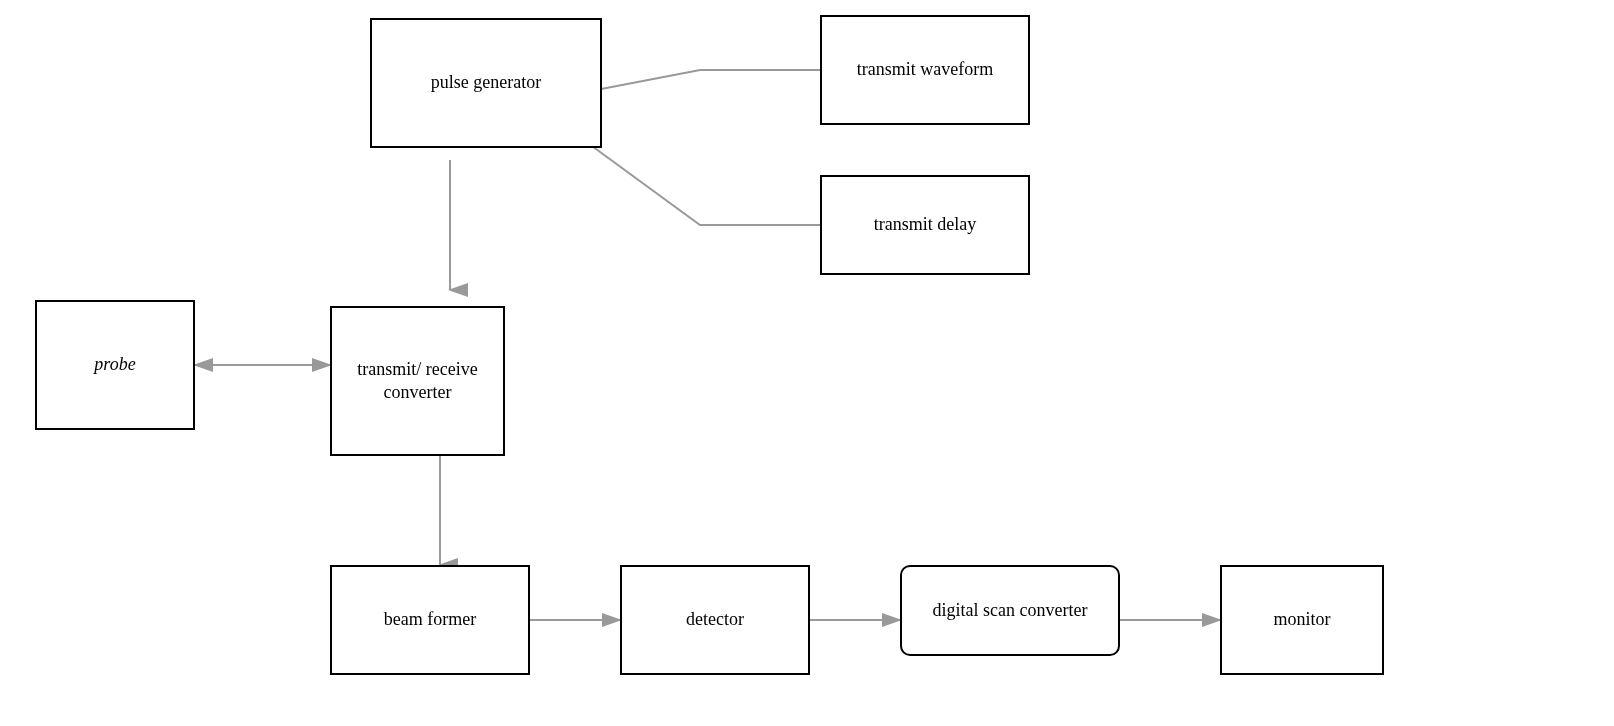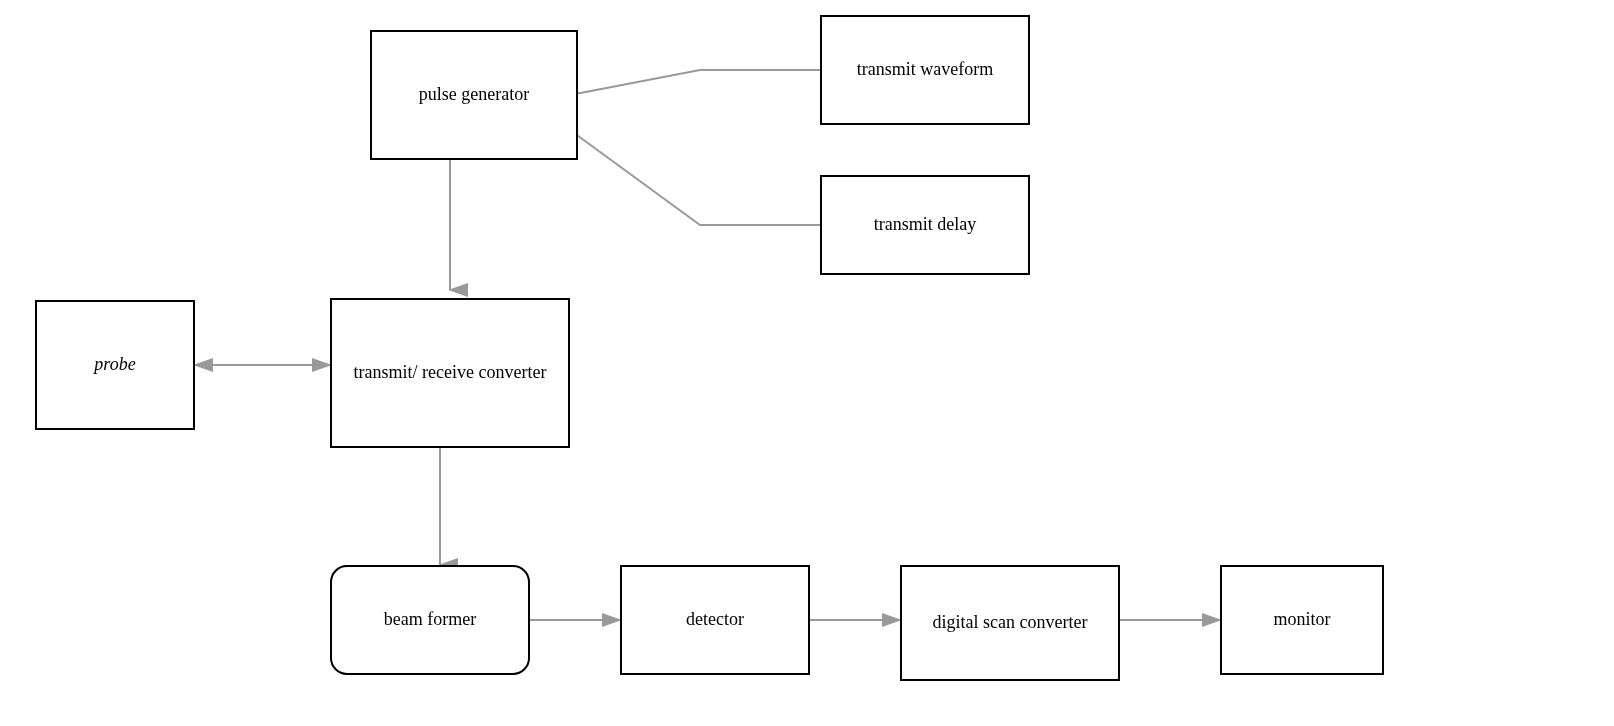--- a/index.html
+++ b/index.html
@@ -73,55 +73,55 @@
 
     <path d="M440,440 L440,565" class="arrow-line" marker-end="url(#arrowhead-down)"></path>
 
     <line x1="530" y1="620" x2="620" y2="620" class="arrow-line" marker-end="url(#arrowhead-right)"></line>
 
     <line x1="810" y1="620" x2="900" y2="620" class="arrow-line" marker-end="url(#arrowhead-right)"></line>
 
     <line x1="1120" y1="620" x2="1220" y2="620" class="arrow-line" marker-end="url(#arrowhead-right)"></line>
   </svg>
 
-  <div class="block" style="left:370px; top:30px; width:208px; height:130px;">
+  <div class="block" style="left:370px; top:18px; width:232px; height:130px;">
     <span>pulse
 generator</span>
   </div>
 
   <div class="block" style="left:820px; top:15px; width:210px; height:110px;">
     <span>transmit
 waveform</span>
   </div>
 
   <div class="block" style="left:820px; top:175px; width:210px; height:100px;">
     <span>transmit
 delay</span>
   </div>
 
-  <div class="block" style="left:330px; top:298px; width:240px; height:150px;">
+  <div class="block" style="left:330px; top:306px; width:175px; height:150px;">
     <span>transmit/
 receive
 converter</span>
   </div>
 
   <div class="block" style="left:35px; top:300px; width:160px; height:130px;font-style:italic;">
     <span>probe</span>
   </div>
 
-  <div class="block" style="left:330px; top:565px; width:200px; height:110px;border-radius:17px;">
+  <div class="block" style="left:330px; top:565px; width:200px; height:110px;">
     <span>beam
 former</span>
   </div>
 
   <div class="block" style="left:620px; top:565px; width:190px; height:110px;align-items:center;">
     <span>detector</span>
   </div>
 
-  <div class="block" style="left:900px; top:565px; width:220px; height:116px;">
+  <div class="block" style="left:900px; top:565px; width:220px; height:91px;border-radius:10px;">
     <span>digital scan
 converter</span>
   </div>
 
   <div class="block" style="left:1220px; top:565px; width:164px; height:110px;">
     <span>monitor</span>
   </div>
 
 </div>
 

